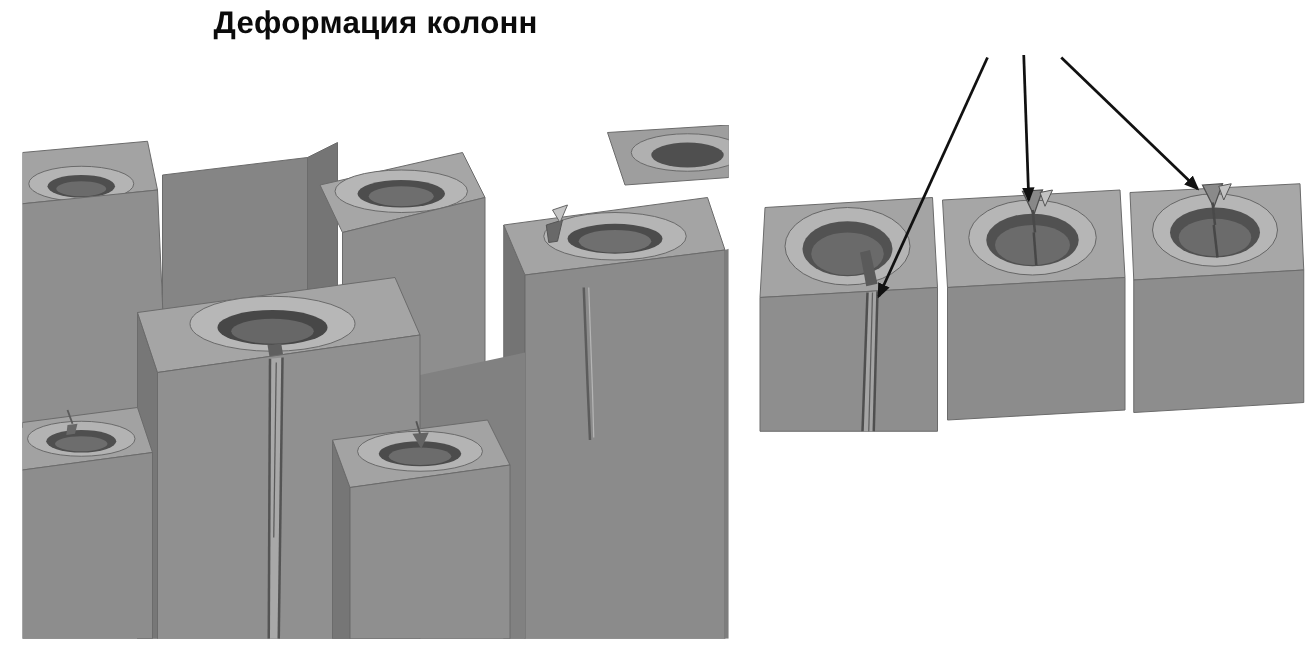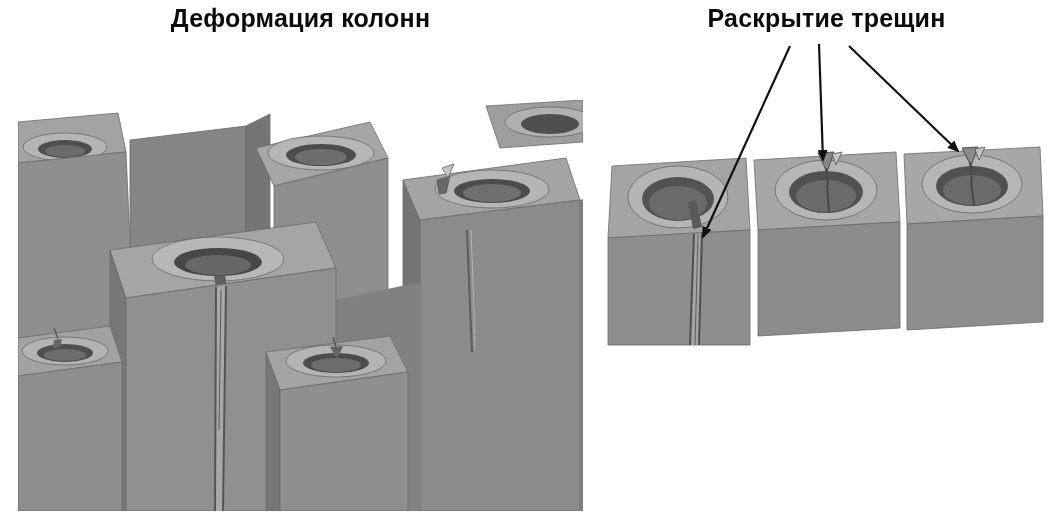--- a/index.html
+++ b/index.html
@@ -101,21 +101,20 @@
         <ellipse cx="318" cy="263" rx="33" ry="10" fill="#4c4c4c"></ellipse>
         <ellipse cx="318" cy="265" rx="25" ry="7" fill="#6c6c6c"></ellipse>
         <polygon points="312,247 325,246 319,259" fill="#636363"></polygon>
         <line x1="318" y1="247" x2="315" y2="237" stroke="#555555" stroke-width="1.5"></line>
         <polygon class="edge" points="262,290 390,272 390,411 262,411" fill="#8f8f8f"></polygon>
       </g>
     </svg>
   </section>
 
   <section class="panel" id="right-panel">
-    <h2 class="fig-title">Раскрытие трещин</h2>
 
     <svg id="right-svg" class="fig-svg" width="441" height="318" viewBox="0 0 441 318" aria-hidden="true">
       <defs>
         <marker id="ah" markerWidth="12" markerHeight="10" refX="10" refY="5" orient="auto" markerUnits="userSpaceOnUse">
           <path d="M0,0 L12,5 L0,10 Z" fill="#111111"></path>
         </marker>
       </defs>
 
       <g>
         <polygon class="edge" points="6,132 140,124 144,196 2,204" fill="#a4a4a4"></polygon>

